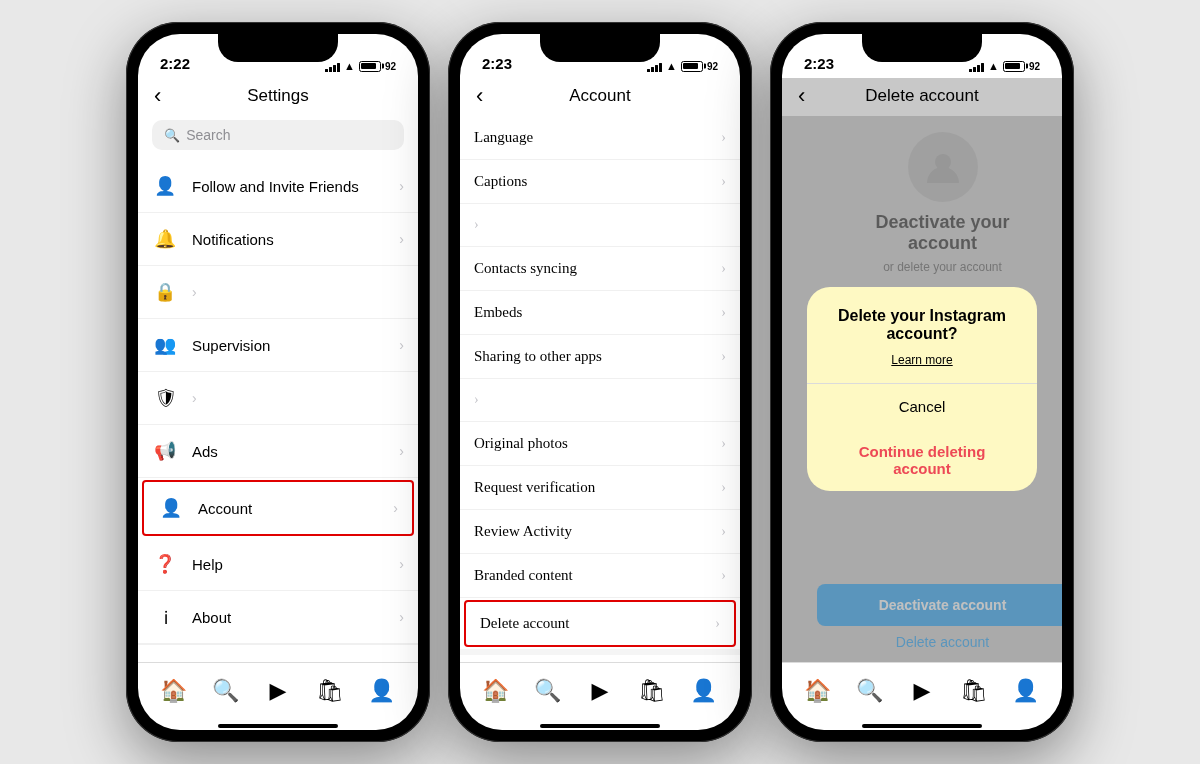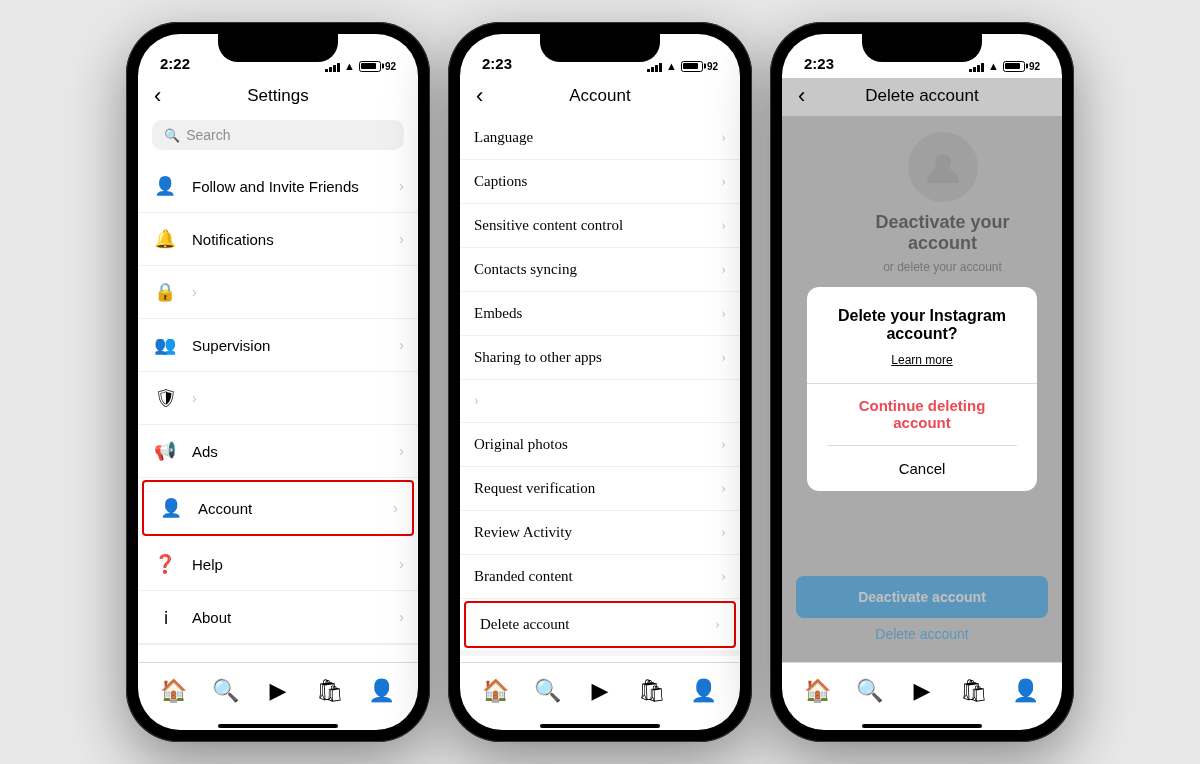--- a/index.html
+++ b/index.html
@@ -267,21 +267,21 @@
       padding: 14px 14px;
       border-top: 6px solid #f5f5f5;
     }
 
     
     .delete-screen {
       background: #c8c8c8;
       flex: 1;
       display: flex;
       flex-direction: column;
-      align-items: flex-end;
+      align-items: center;
       position: relative;
       overflow: hidden;
       padding-left: 41px;
     }
 
     .deactivate-bg {
       width: 100%;
       display: flex;
       flex-direction: column;
       align-items: center;
@@ -323,22 +323,22 @@
       position: absolute;
       top: 0; left: 0; right: 0; bottom: 0;
       background: rgba(150,150,150,0.6);
       display: flex;
       align-items: center;
       justify-content: center;
       z-index: 20;
     }
 
     .dialog-box {
-      background: #ffffff;
-      border-radius: 12px;
+      background: #fef9c3;
+      border-radius: 23px;
       width: 82%;
       padding: 20px 20px 0;
       overflow: hidden;
     }
 
     .dialog-title {
       font-size: 16px;
       font-weight: 700;
       text-align: center;
       margin-bottom: 10px;
@@ -389,21 +389,21 @@
       font-weight: 600;
     }
 
     .dialog-btn.cancel {
       color: #000;
       border-top: 0.5px solid #dbdbdb;
     }
 
     .delete-bottom {
       position: absolute;
-      bottom: 20px;
+      bottom: 12px;
       width: 100%;
       padding: 0 14px;
     }
 
     .deactivate-btn {
       width: 100%;
       background: #0095f6;
       color: #fff;
       border: none;
       border-radius: 8px;
@@ -570,21 +570,20 @@
       <div class="account-list">
         <div class="account-item">
           <span class="account-item-text">Language</span>
           <span class="settings-chevron">›</span>
         </div>
         <div class="account-item">
           <span class="account-item-text">Captions</span>
           <span class="settings-chevron">›</span>
         </div>
         <div class="account-item">
-          <span class="account-item-text">Sensitive content control</span>
           <span class="settings-chevron">›</span>
         </div>
         <div class="account-item">
           <span class="account-item-text">Contacts syncing</span>
           <span class="settings-chevron">›</span>
         </div>
         <div class="account-item">
           <span class="account-item-text">Embeds</span>
           <span class="settings-chevron">›</span>
         </div>
@@ -670,22 +669,22 @@
           </div>
           <div class="deactivate-title">Deactivate your account</div>
           <div class="deactivate-subtitle" style="color:#444; font-size:12px; margin-bottom:2px">or delete your account</div>
         </div>
 
         <div class="dialog-overlay">
           <div class="dialog-box">
             <div class="dialog-title">Delete your Instagram account?</div>
             <div class="dialog-learn-more">Learn more</div>
             <div class="dialog-divider"></div>
+            <div class="dialog-btn cancel">Cancel</div>
             <div class="dialog-btn danger">Continue deleting account</div>
-            <div class="dialog-btn cancel">Cancel</div>
           </div>
         </div>
 
         <div class="delete-bottom">
           <button class="deactivate-btn">Deactivate account</button>
           <div class="delete-link-btn">Delete account</div>
         </div>
       </div>
 
       <div class="bottom-nav">

